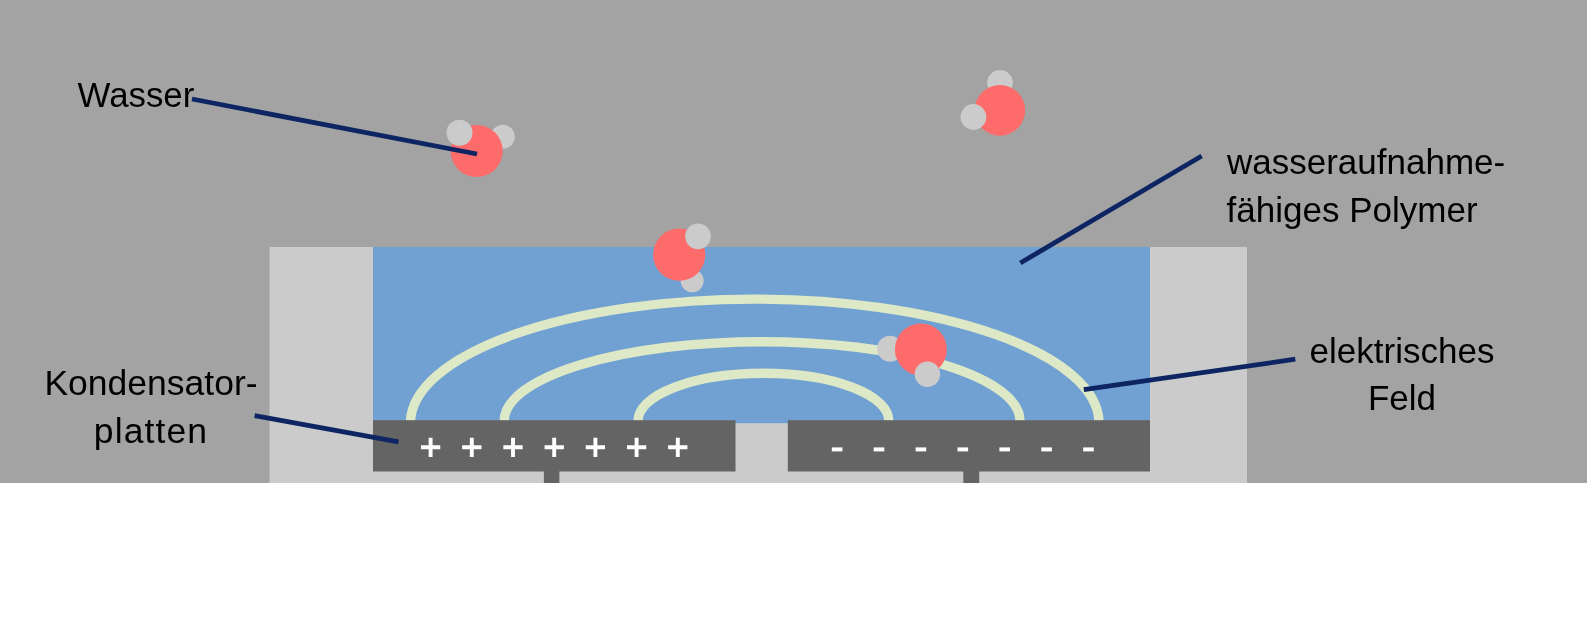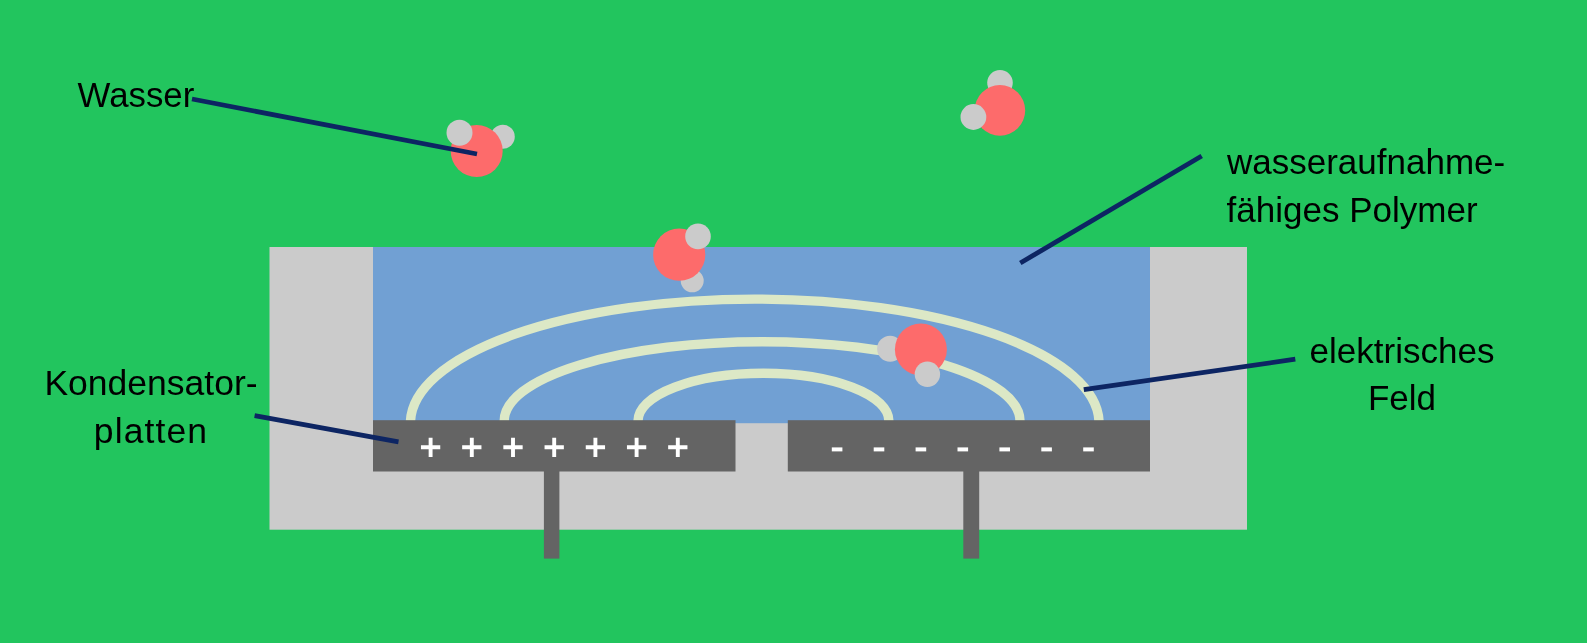--- a/index.html
+++ b/index.html
@@ -1,16 +1,16 @@
 <!DOCTYPE html>
 <html><head>
 <meta charset="utf-8">
 <style>
   html,body{margin:0;padding:0;background:#ffffff;}
-  #stage{position:relative;width:1587px;height:643px;background:#22c55e;overflow:hidden;}
+  #stage{position:relative;width:1587px;height:483px;background:#a3a3a3;overflow:hidden;}
   svg{display:block;}
   text{font-family:"Liberation Sans", sans-serif;fill:#000000;}
 </style>
 </head>
 <body>
 <div id="stage">
 <svg width="1587" height="643" viewBox="0 0 1587 643" xmlns="http://www.w3.org/2000/svg">
 
   <rect x="269.5" y="247" width="977.5" height="282.7" fill="#cbcbcb"></rect>
 

